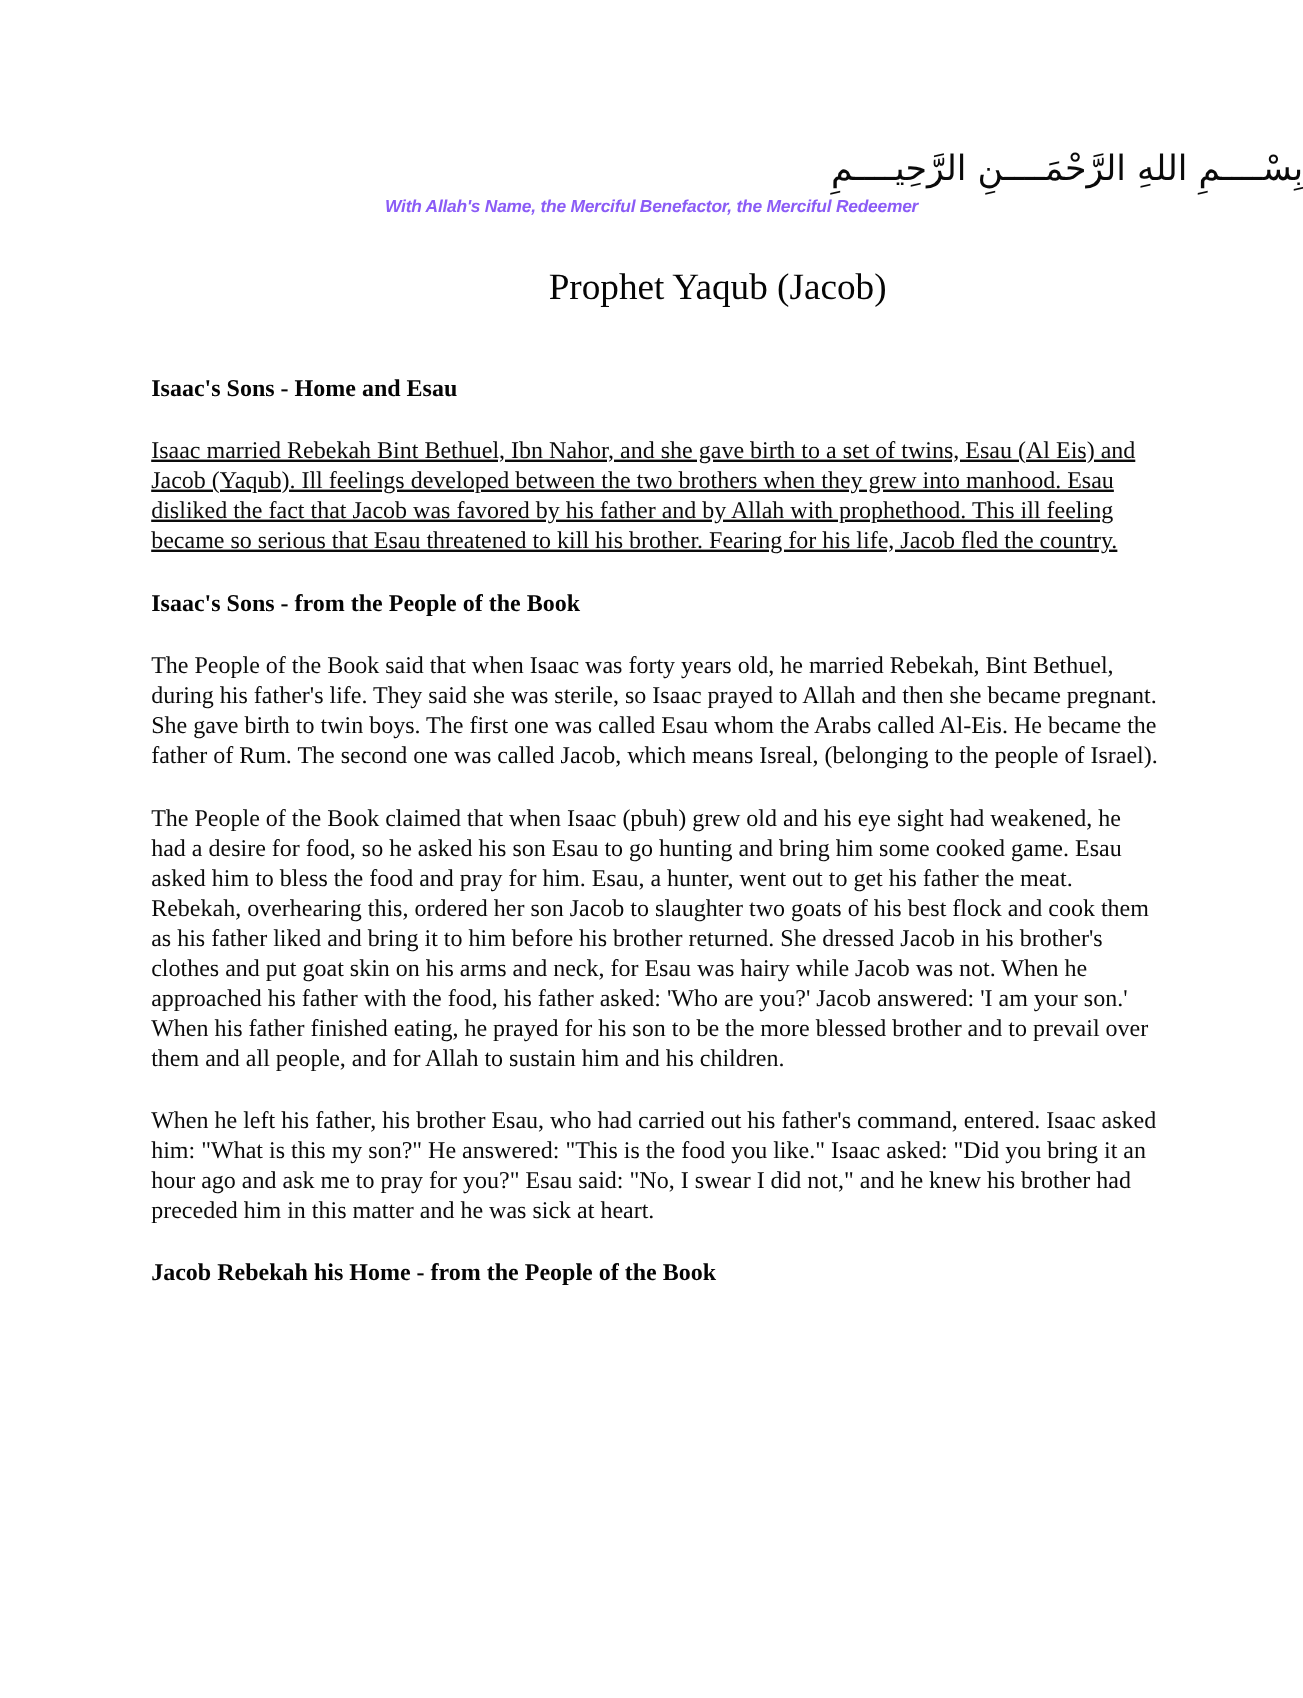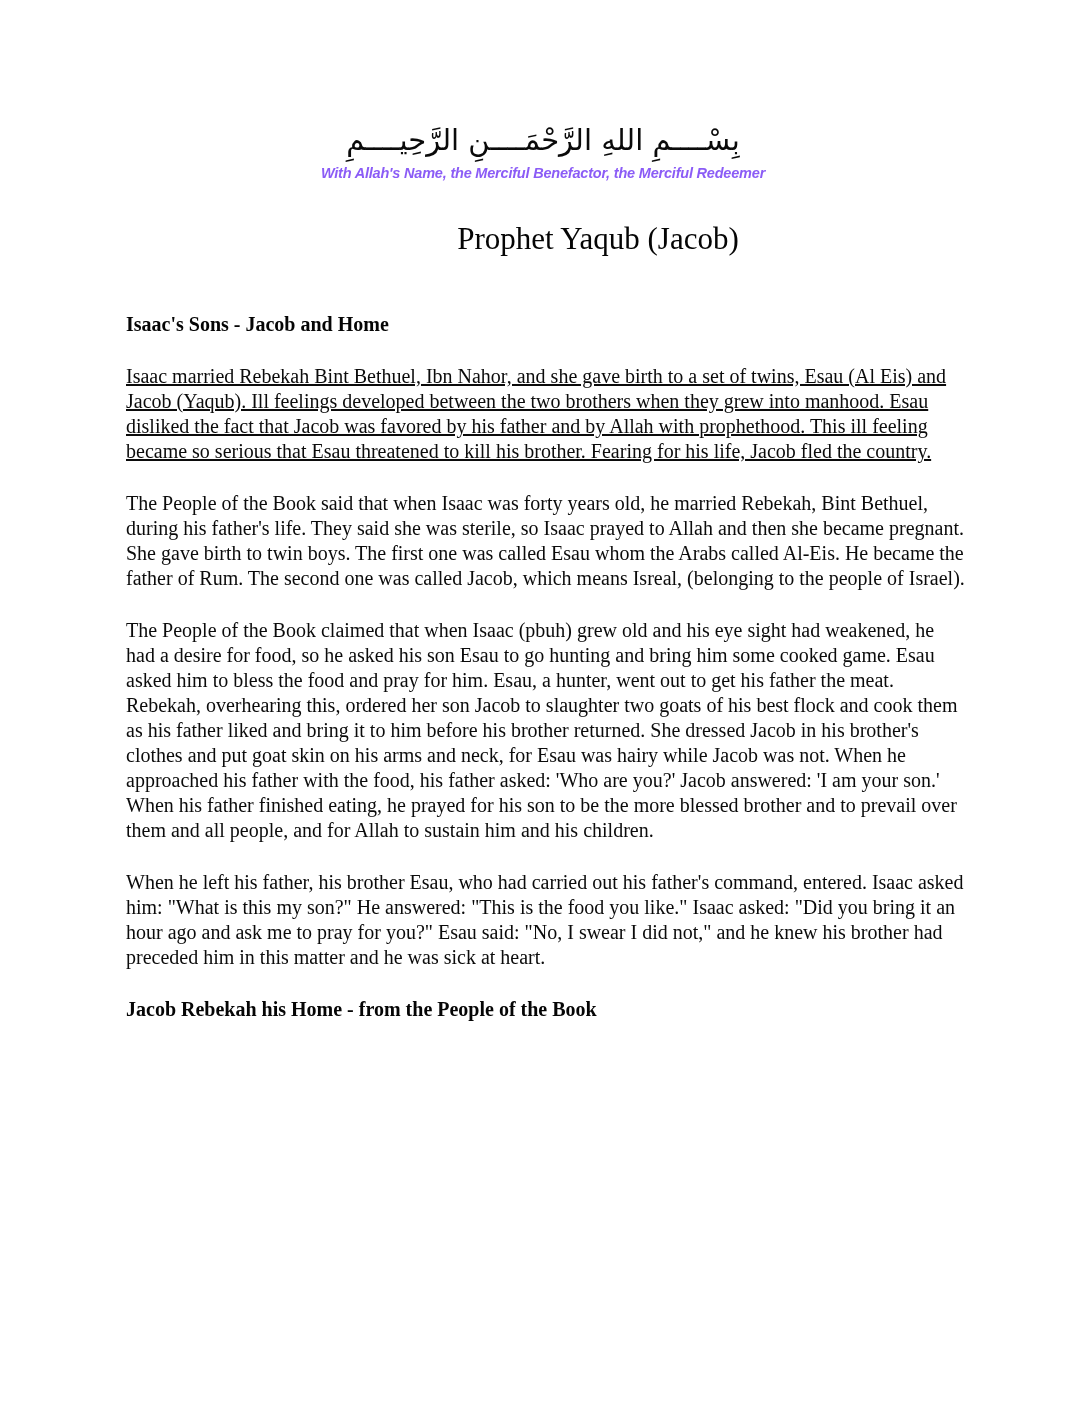--- a/index.html
+++ b/index.html
@@ -23,20 +23,21 @@
     text-align: center;
   }
   .bismillah-arabic {
     display: block;
     font-family: "DejaVu Sans", sans-serif;
     font-size: 29px;
     line-height: 44px;
     color: #151515;
     letter-spacing: 1px;
     filter: contrast(1.1);
+    text-align: right;
   }
   .bismillah-caption {
     display: block;
     margin-top: 2px;
     font-family: "Liberation Sans", sans-serif;
     font-weight: 700;
     font-style: italic;
     font-size: 14.5px;
     line-height: 18px;
     color: #8b5cf6;
@@ -84,25 +85,26 @@
   <div class="bismillah-block">
     <span class="bismillah-arabic">بِسْــــمِ اللهِ الرَّحْمَــــنِ الرَّحِيــــمِ</span>
     <span class="bismillah-caption">With Allah's Name, the Merciful Benefactor, the Merciful Redeemer</span>
   </div>
 
   <div class="doc-title">Prophet Yaqub (Jacob)</div>
 
   <div class="content">
 
     <div>
-      <div class="section-heading">Isaac's Sons - Jacob and Home</div>
+      <div class="section-heading">Isaac's Sons - Home and Esau</div>
       <p class="para extra-top-gap">Isaac married Rebekah Bint Bethuel, Ibn Nahor, and she gave birth to a set of twins, Esau (Al Eis) and Jacob (Yaqub). Ill feelings developed between the two brothers when they grew into manhood. Esau disliked the fact that Jacob was favored by his father and by Allah with prophethood. This ill feeling became so serious that Esau threatened to kill his brother. Fearing for his life, Jacob fled the country.</p>
     </div>
 
     <div>
+      <div class="section-heading">Isaac's Sons - from the People of the Book</div>
       <p class="para">The People of the Book said that when Isaac was forty years old, he married Rebekah, Bint Bethuel, during his father's life. They said she was sterile, so Isaac prayed to Allah and then she became pregnant. She gave birth to twin boys. The first one was called Esau whom the Arabs called Al-Eis. He became the father of Rum. The second one was called Jacob, which means Isreal, (belonging to the people of Israel).</p>
       <p class="para"> The People of the Book claimed that when Isaac (pbuh) grew old and his eye sight had weakened, he had a desire for food, so he asked his son Esau to go hunting and bring him some cooked game. Esau asked him to bless the food and pray for him. Esau, a hunter, went out to get his father the meat. Rebekah, overhearing this, ordered her son Jacob to slaughter two goats of his best flock and cook them as his father liked and bring it to him before his brother returned. She dressed Jacob in his brother's clothes and put goat skin on his arms and neck, for Esau was hairy while Jacob was not. When he approached his father with the food, his father asked: 'Who are you?' Jacob answered: 'I am your son.' When his father finished eating, he prayed for his son to be the more blessed brother and to prevail over them and all people, and for Allah to sustain him and his children.</p>
       <p class="para">When he left his father, his brother Esau, who had carried out his father's command, entered. Isaac asked him: "What is this my son?" He answered: "This is the food you like." Isaac asked: "Did you bring it an hour ago and ask me to pray for you?" Esau said: "No, I swear I did not," and he knew his brother had preceded him in this matter and he was sick at heart.</p>
     </div>
 
     <div>
       <div class="section-heading">Jacob Rebekah his Home - from the People of the Book</div>
     </div>
 
   </div>

